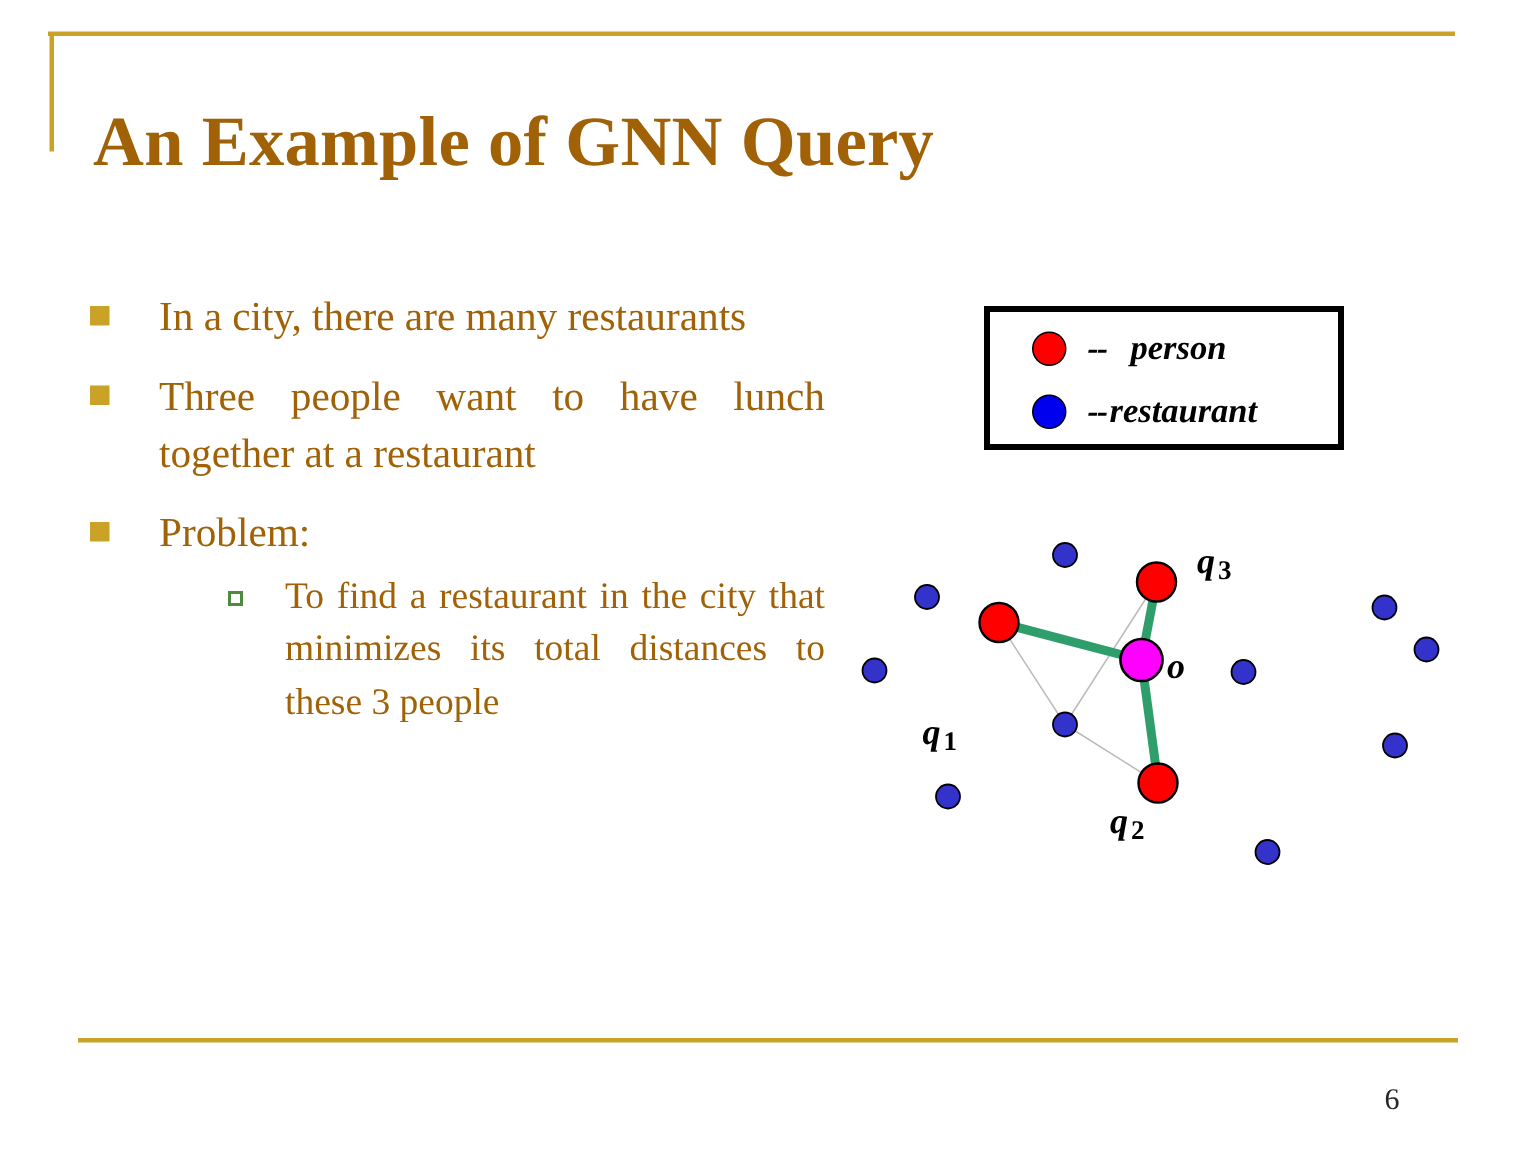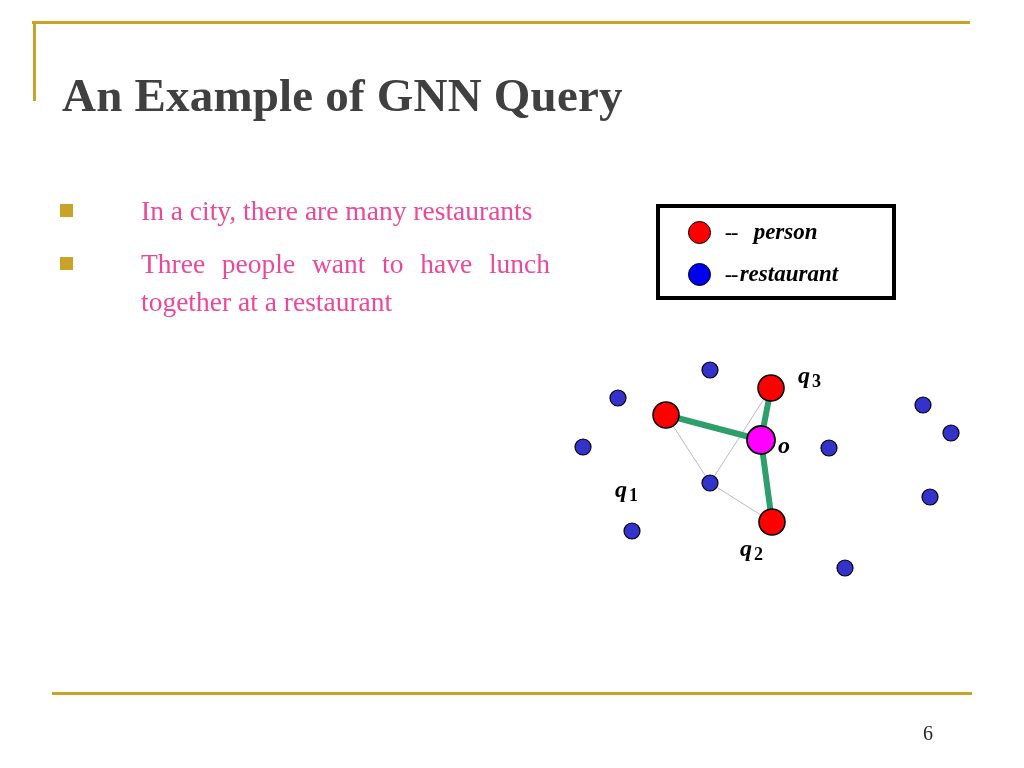--- a/index.html
+++ b/index.html
@@ -43,21 +43,21 @@
   }
 
   
   .slide-title {
     position: absolute;
     left: 62px;
     top: 38px;
     width: 800px;
     font-size: 47px;
     line-height: 1.12;
-    color: #404040;
+    color: #a16207;
     letter-spacing: 0.2px;
     white-space: nowrap;
   }
 
   
   .body-col {
     position: absolute;
     left: 58px;
     top: 192px;
     width: 492px;
@@ -75,22 +75,21 @@
     width: 13px;
     height: 13px;
     background: #C9A227;
   }
   .bullet-text {
     display: block;
     font-size: 27.5px;
     line-height: 1.36;
     text-align: justify;
     text-justify: inter-word;
-    color: #ec4899;
-    margin-left: 35px;
+    color: #a16207;
   }
   .bullet-text.nojust { text-align: left; }
 
   .sub-list {
     margin-top: 6px;
     padding-left: 44px;
   }
   .bullet-row.lvl2 {
     padding-left: 40px;
     margin-bottom: 0;
@@ -211,20 +210,31 @@
   <div class="bullet-row lvl1">
     <span class="bullet-mark"></span>
     <span class="bullet-text">In a city, there are many restaurants</span>
   </div>
 
   <div class="bullet-row lvl1">
     <span class="bullet-mark"></span>
     <span class="bullet-text">Three people want to have lunch together at a restaurant</span>
   </div>
 
+  <div class="bullet-row lvl1">
+    <span class="bullet-mark"></span>
+    <span class="bullet-text nojust">Problem:</span>
+
+    <div class="sub-list">
+      <div class="bullet-row lvl2">
+        <span class="bullet-mark"></span>
+        <span class="bullet-text">To find a restaurant in the city that minimizes its total distances to these 3 people</span>
+      </div>
+    </div>
+  </div>
 
 </div>
 
 <div class="legend-box">
 
   <div class="legend-row r1">
     <span class="legend-dot person"></span>
     <span class="legend-dash">--</span>
     <span class="legend-label">person</span>
   </div>

